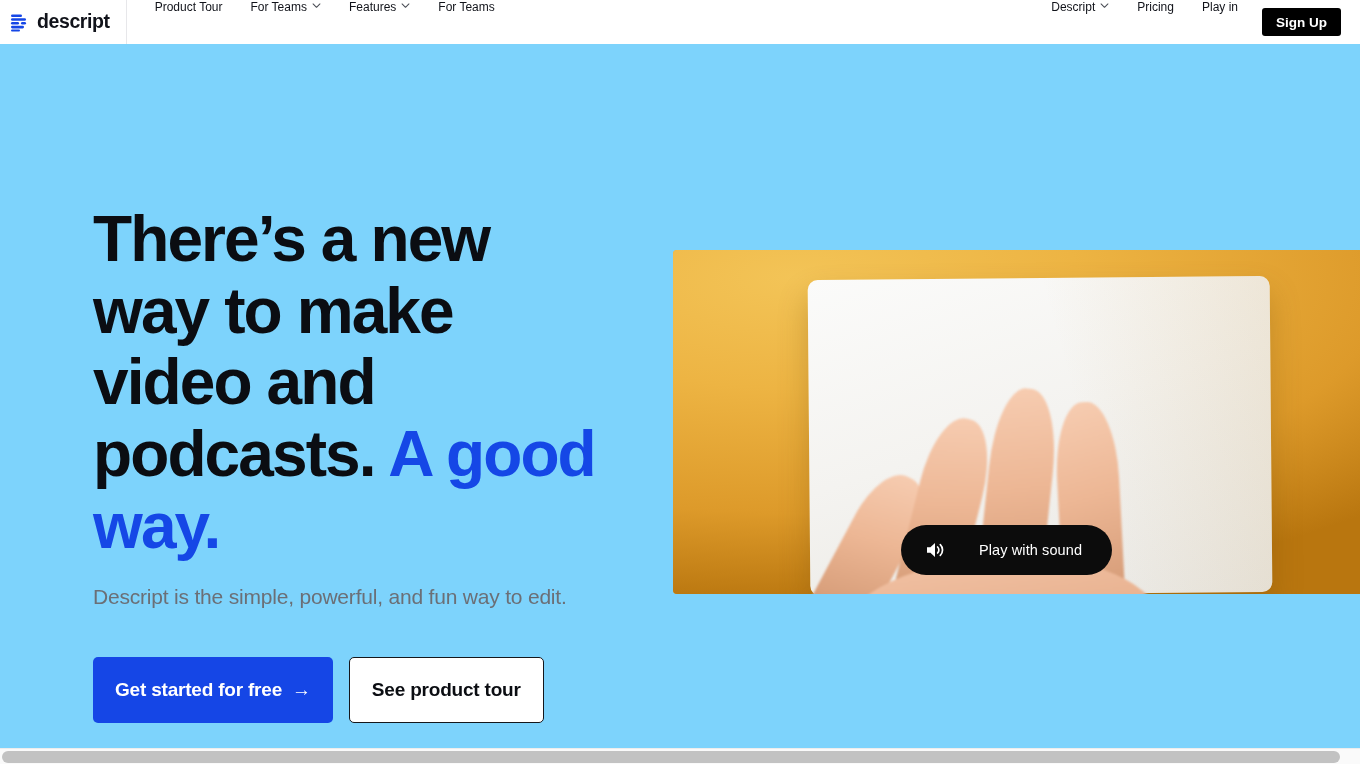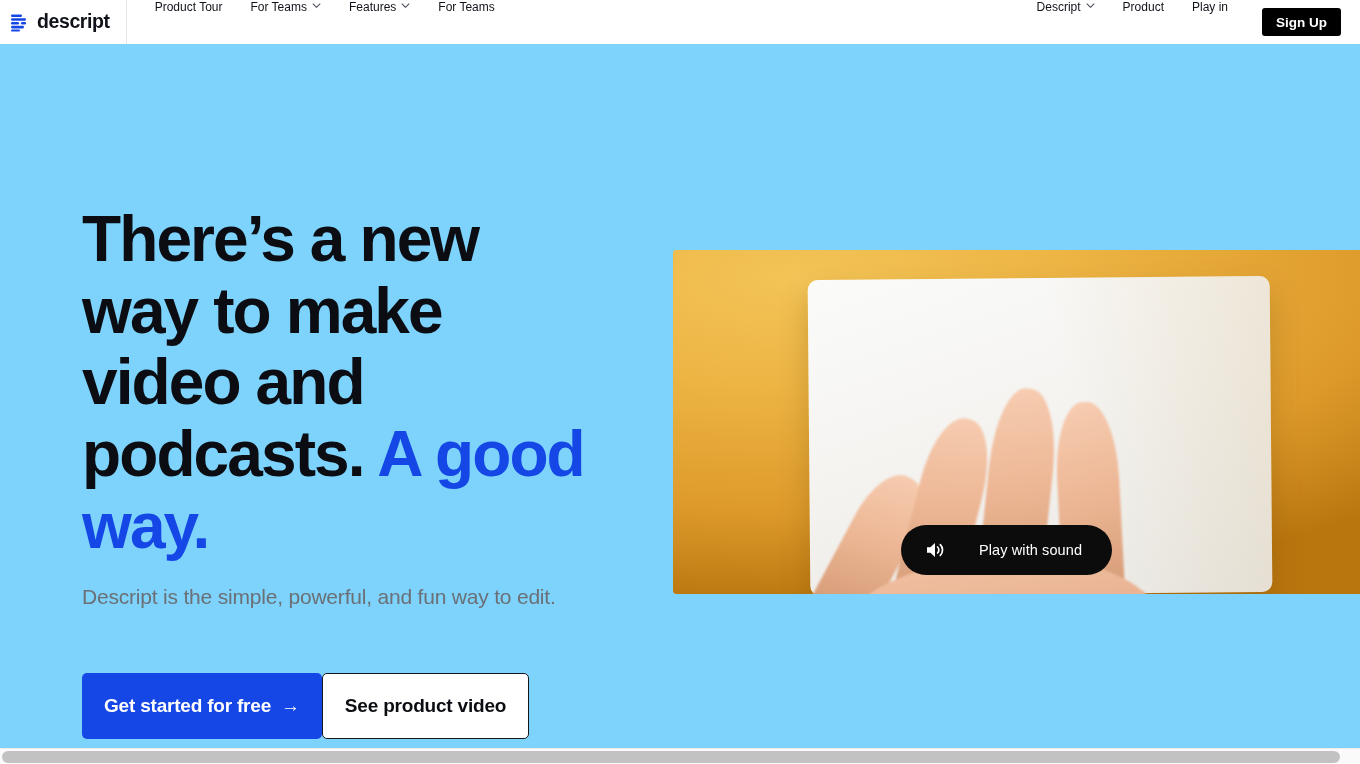--- a/index.html
+++ b/index.html
@@ -114,21 +114,21 @@
     padding-right: 19px;
     gap: 0;
   }
 
   .signup-btn {
     display: inline-flex;
     align-items: center;
     justify-content: center;
     height: 28px;
     padding: 0 14px;
-    margin-left: 20px;
+    margin-left: 10px;
     background: #000000;
     color: #ffffff;
     font-size: 13.5px;
     font-weight: 600;
     border: none;
     border-radius: 3px;
     cursor: pointer;
     white-space: nowrap;
     font-family: inherit;
   }
@@ -136,21 +136,21 @@
   
   .hero {
     position: absolute;
     top: 44px; left: 0;
     width: 1360px;
     height: 700px;
   }
 
   .hero-copy {
     position: absolute;
-    left: 82px;
+    left: 93px;
     top: 160px;
     width: 520px;
   }
 
   .headline {
     font-size: 64px;
     line-height: 1.12;
     font-weight: 700;
     letter-spacing: -1.9px;
     color: #0b0d12;
@@ -162,23 +162,24 @@
     margin-top: 20px;
     font-size: 21px;
     line-height: 1.45;
     font-weight: 400;
     color: #6b6f76;
     letter-spacing: -0.2px;
     max-width: 490px;
   }
 
   .cta-row {
-    margin-top: 60px;
+    margin-top: 44px;
     display: flex;
     align-items: stretch;
+    gap: 16px;
   }
 
   .btn {
     display: inline-flex;
     align-items: center;
     justify-content: center;
     font-family: inherit;
     font-size: 19px;
     font-weight: 600;
     letter-spacing: -0.2px;
@@ -381,21 +382,21 @@
       <div class="nav-item">
         <span>Descript</span>
         <span class="chev">
           <svg width="9" height="9" viewBox="0 0 10 10" aria-hidden="true">
             <path d="M1.2 3.3 L5 7 L8.8 3.3" fill="none" stroke="#4a4d55" stroke-width="1.2" stroke-linecap="round" stroke-linejoin="round"></path>
           </svg>
         </span>
       </div>
 
       <div class="nav-item">
-        <span>Product</span>
+        <span>Pricing</span>
       </div>
 
       <div class="nav-item">
         <span>Play in</span>
       </div>
 
       <button class="signup-btn">Sign Up</button>
     </div>
   </nav>
 
@@ -407,21 +408,21 @@
 
       <p class="subhead">Descript is the simple, powerful, and fun way to edit.</p>
 
       <div class="cta-row">
 
         <button class="btn btn-primary">
           <span>Get started for free</span>
           <span class="arrow">→</span>
         </button>
 
-        <button class="btn btn-secondary">See product video</button>
+        <button class="btn btn-secondary">See product tour</button>
       </div>
     </div>
 
     <div class="video-wrap">
       <div class="video-photo">
         <div class="pad"></div>
         <div class="hand">
           <div class="finger f1"></div>
           <div class="finger f2"></div>
           <div class="finger f3"></div>

